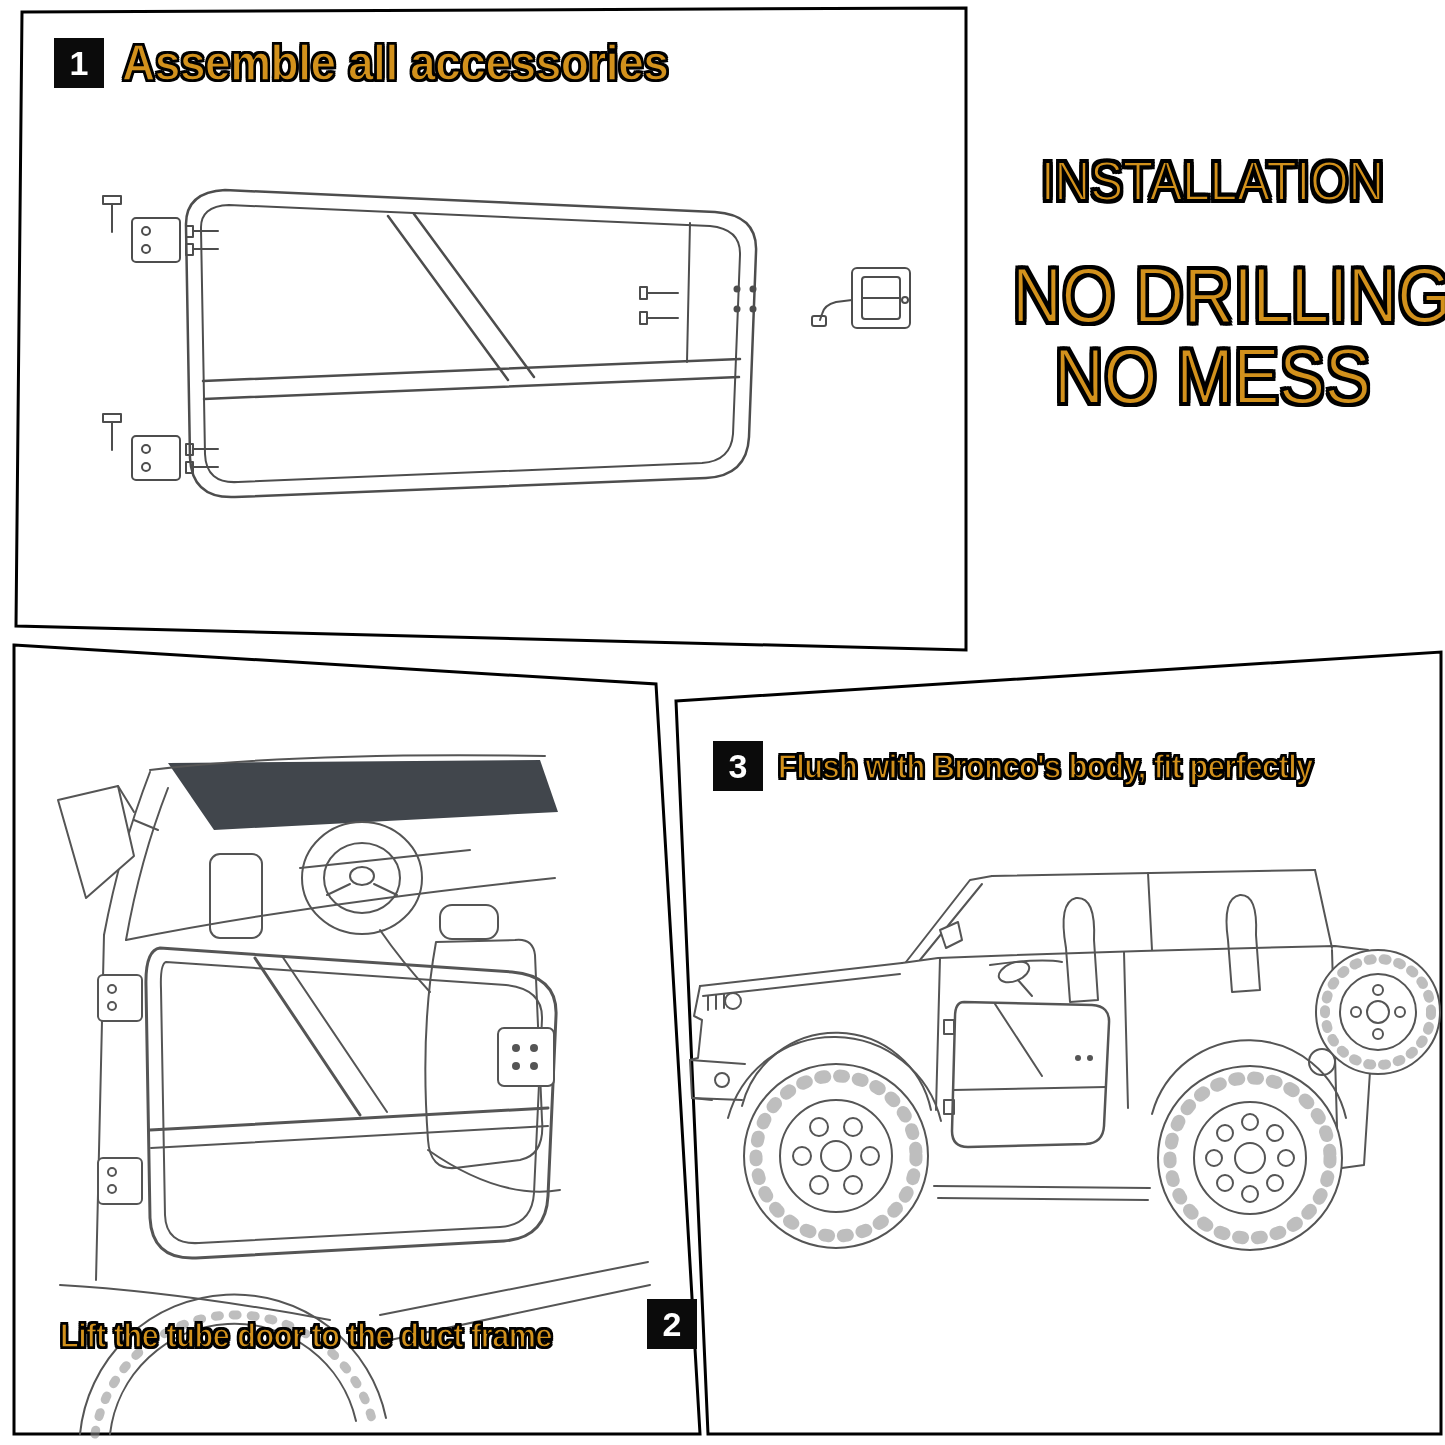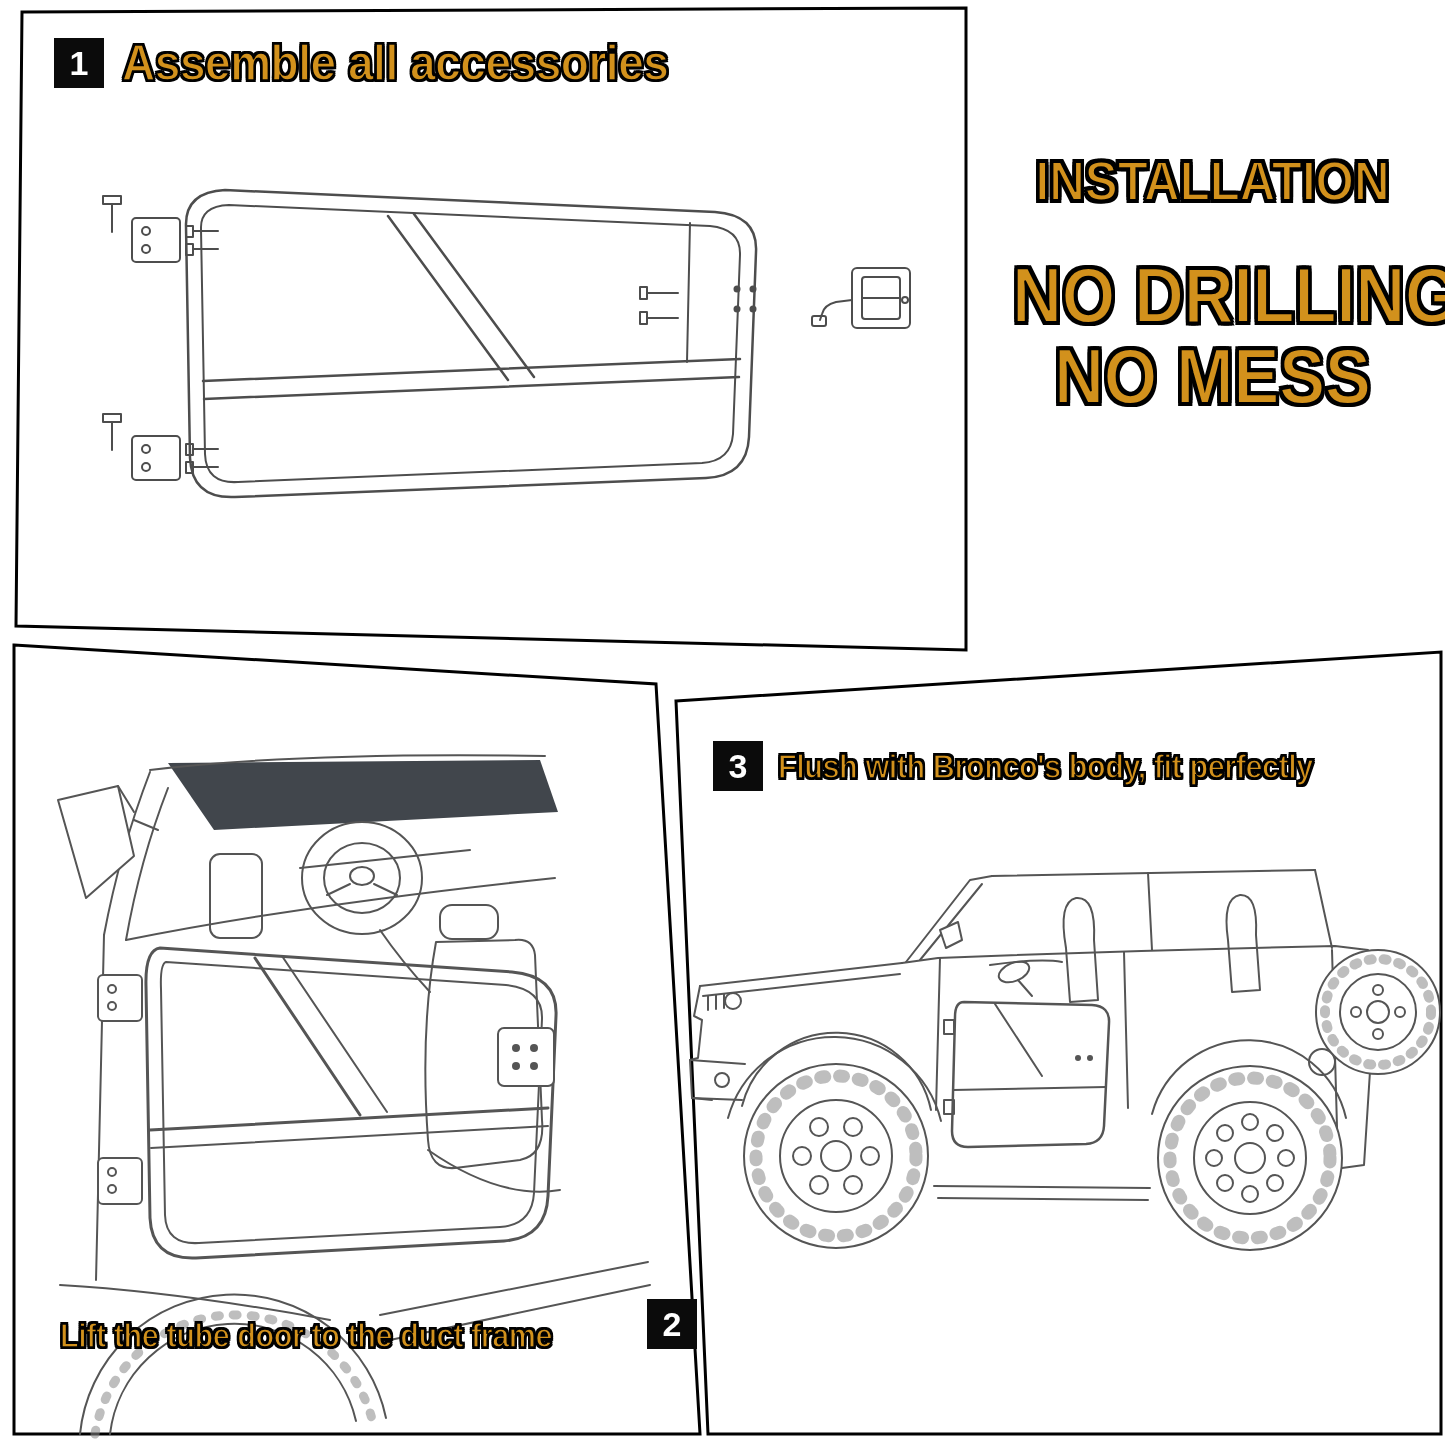--- a/index.html
+++ b/index.html
@@ -30,21 +30,21 @@
                  3px 0 0 #000,-3px 3px 0 #000,0 3px 0 #000,3px 3px 0 #000;
   }
   .title-1{left:122px;top:34px;font-size:50px;transform:scaleX(0.92)}
   .title-2{left:60px;top:1316px;font-size:34px;transform:scaleX(0.9)}
   .title-3{left:778px;top:747px;font-size:34px;transform:scaleX(0.9)}
   .badge-1{left:54px;top:38px}
   .badge-2{left:647px;top:1299px}
   .badge-3{left:713px;top:741px}
   .callout{
     position:absolute;z-index:2;left:985px;top:148px;width:455px;text-align:center;
-    color:var(--accent,#d2911c);font-weight:700;
+    color:var(--accent,#d2911c);font-weight:400;
   }
   .callout .line{transform:scaleX(0.88);transform-origin:center;white-space:nowrap}
   .callout .l1{font-size:56px;margin-bottom:42px}
   .callout .l2{font-size:78px;line-height:1.04}
   .callout .l3{font-size:78px;line-height:1.04}
 </style>
 </head>
 <body>
 
 <div class="canvas">

